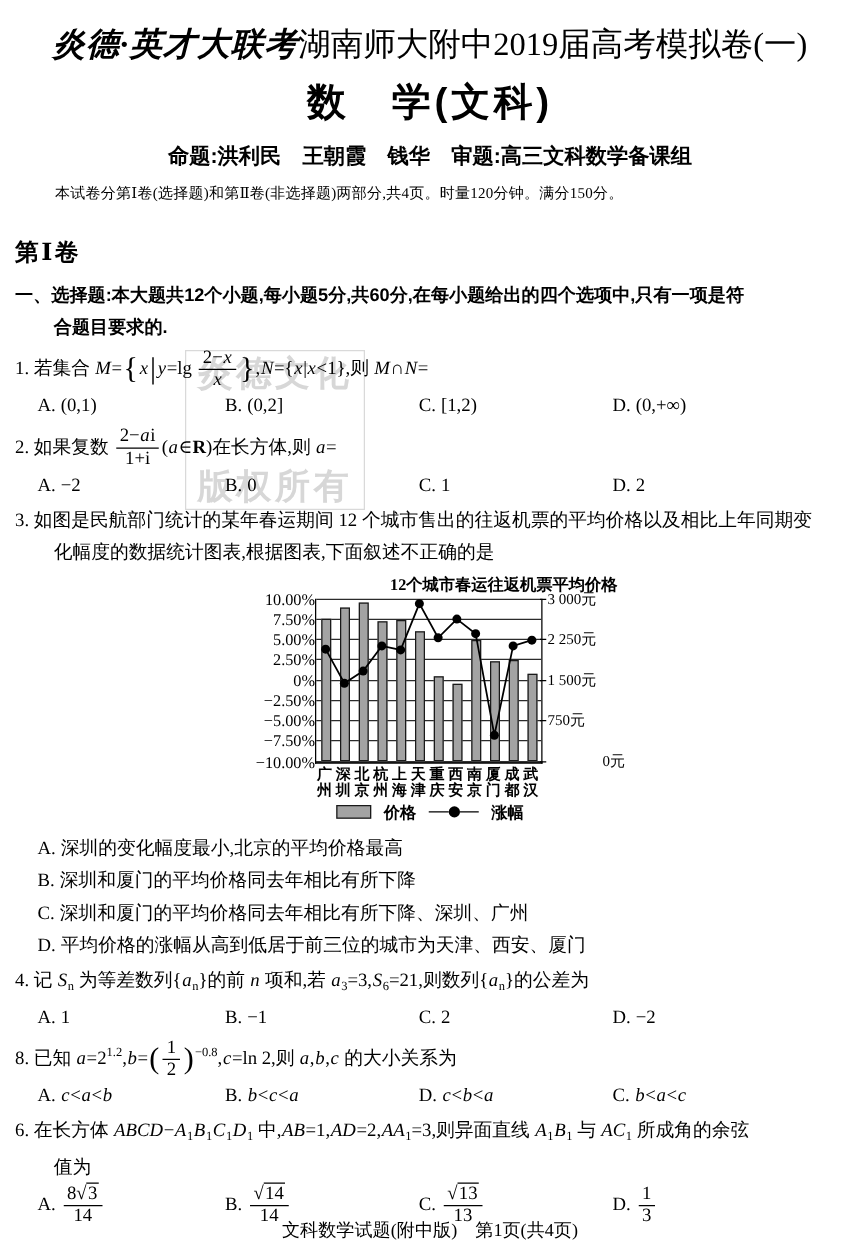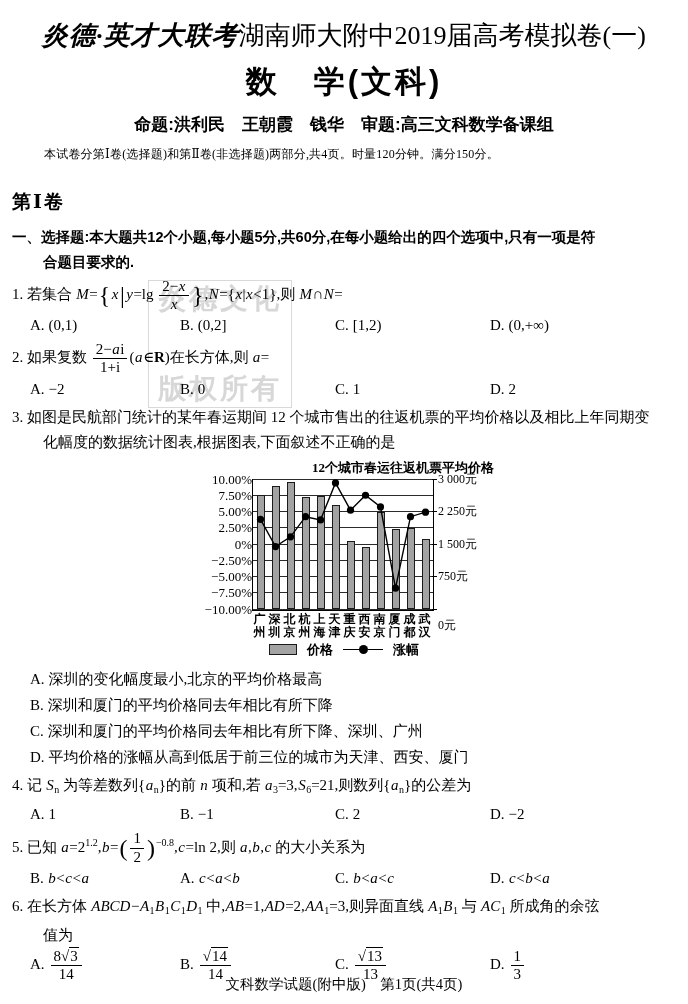--- a/index.html
+++ b/index.html
@@ -176,21 +176,21 @@
           <div class="lab-left" style="top: 127.75px;">−7.50%</div>
           <div class="lab-left" style="top: 144px;">−10.00%</div>
           <div class="lab-right" style="top: 14px;">3 000元</div>
           <div class="rtick" style="top: 20px;"></div>
           <div class="lab-right" style="top: 46.5px;">2 250元</div>
           <div class="rtick" style="top: 52.5px;"></div>
           <div class="lab-right" style="top: 79px;">1 500元</div>
           <div class="rtick" style="top: 85px;"></div>
           <div class="lab-right" style="top: 111.5px;">750元</div>
           <div class="rtick" style="top: 117.5px;"></div>
-          <div class="lab-right" style="top: 160px;">0元</div>
+          <div class="lab-right" style="top: 144px; margin-left: 44px;">0元</div>
           <div class="rtick" style="top: 150px;"></div>
           <div class="xlab" style="left: 58px; top: 154px;">
             <div>广</div>
             <div>州</div>
           </div>
           <div class="xlab" style="left: 73px; top: 154px;">
             <div>深</div>
             <div>圳</div>
           </div>
           <div class="xlab" style="left: 88px; top: 154px;">
@@ -254,29 +254,29 @@
       <div class="q">
         <div class="stem-line"><span>4. 记 </span><i class="mv">S</i><sub>n</sub><span> 为等差数列{</span><i class="mv">a</i><sub>n</sub><span>}的前 </span><i class="mv">n</i><span> 项和,若 </span><i class="mv">a</i><sub>3</sub><span>=3,</span><i class="mv">S</i><sub>6</sub><span>=21,则数列{</span><i class="mv">a</i><sub>n</sub><span>}的公差为</span></div>
         <div class="opts-row">
           <span class="opt"><span class="opt-label">A.</span><span><span>1</span></span></span>
           <span class="opt"><span class="opt-label">B.</span><span><span>−1</span></span></span>
           <span class="opt"><span class="opt-label">C.</span><span><span>2</span></span></span>
           <span class="opt"><span class="opt-label">D.</span><span><span>−2</span></span></span>
         </div>
       </div>
       <div class="q">
-        <div class="stem-line"><span>5. 已知 </span><i class="mv">a</i><span>=2</span><sup>1.2</sup><span>,</span><i class="mv">b</i><span>=</span><span class="big">(</span><span class="frac">
+        <div class="stem-line"><span>8. 已知 </span><i class="mv">a</i><span>=2</span><sup>1.2</sup><span>,</span><i class="mv">b</i><span>=</span><span class="big">(</span><span class="frac">
             <span class="fn"><span>1</span></span>
             <span class="fd"><span>2</span></span>
           </span><span class="big">)</span><sup>−0.8</sup><span>,</span><i class="mv">c</i><span>=ln 2,则 </span><i class="mv">a</i><span>,</span><i class="mv">b</i><span>,</span><i class="mv">c</i><span> 的大小关系为</span></div>
         <div class="opts-row">
+          <span class="opt"><span class="opt-label">A.</span><span><i class="mv">c</i><span>&lt;</span><i class="mv">a</i><span>&lt;</span><i class="mv">b</i></span></span>
           <span class="opt"><span class="opt-label">B.</span><span><i class="mv">b</i><span>&lt;</span><i class="mv">c</i><span>&lt;</span><i class="mv">a</i></span></span>
-          <span class="opt"><span class="opt-label">A.</span><span><i class="mv">c</i><span>&lt;</span><i class="mv">a</i><span>&lt;</span><i class="mv">b</i></span></span>
+          <span class="opt"><span class="opt-label">D.</span><span><i class="mv">c</i><span>&lt;</span><i class="mv">b</i><span>&lt;</span><i class="mv">a</i></span></span>
           <span class="opt"><span class="opt-label">C.</span><span><i class="mv">b</i><span>&lt;</span><i class="mv">a</i><span>&lt;</span><i class="mv">c</i></span></span>
-          <span class="opt"><span class="opt-label">D.</span><span><i class="mv">c</i><span>&lt;</span><i class="mv">b</i><span>&lt;</span><i class="mv">a</i></span></span>
         </div>
       </div>
       <div class="q">
         <div class="stem-line"><span>6. 在长方体 </span><i class="mv">ABCD</i><span>−</span><i class="mv">A</i><sub>1</sub><i class="mv">B</i><sub>1</sub><i class="mv">C</i><sub>1</sub><i class="mv">D</i><sub>1</sub><span> 中,</span><i class="mv">AB</i><span>=1,</span><i class="mv">AD</i><span>=2,</span><i class="mv">AA</i><sub>1</sub><span>=3,则异面直线 </span><i class="mv">A</i><sub>1</sub><i class="mv">B</i><sub>1</sub><span> 与 </span><i class="mv">AC</i><sub>1</sub><span> 所成角的余弦</span></div>
         <div class="stem-line cont"><span>值为</span></div>
         <div class="opts-row">
           <span class="opt"><span class="opt-label">A.</span><span><span class="frac">
                 <span class="fn"><span>8</span><span class="sqrt"><span>√</span><span class="rad">3</span></span></span>
                 <span class="fd"><span>14</span></span>
               </span></span></span>

